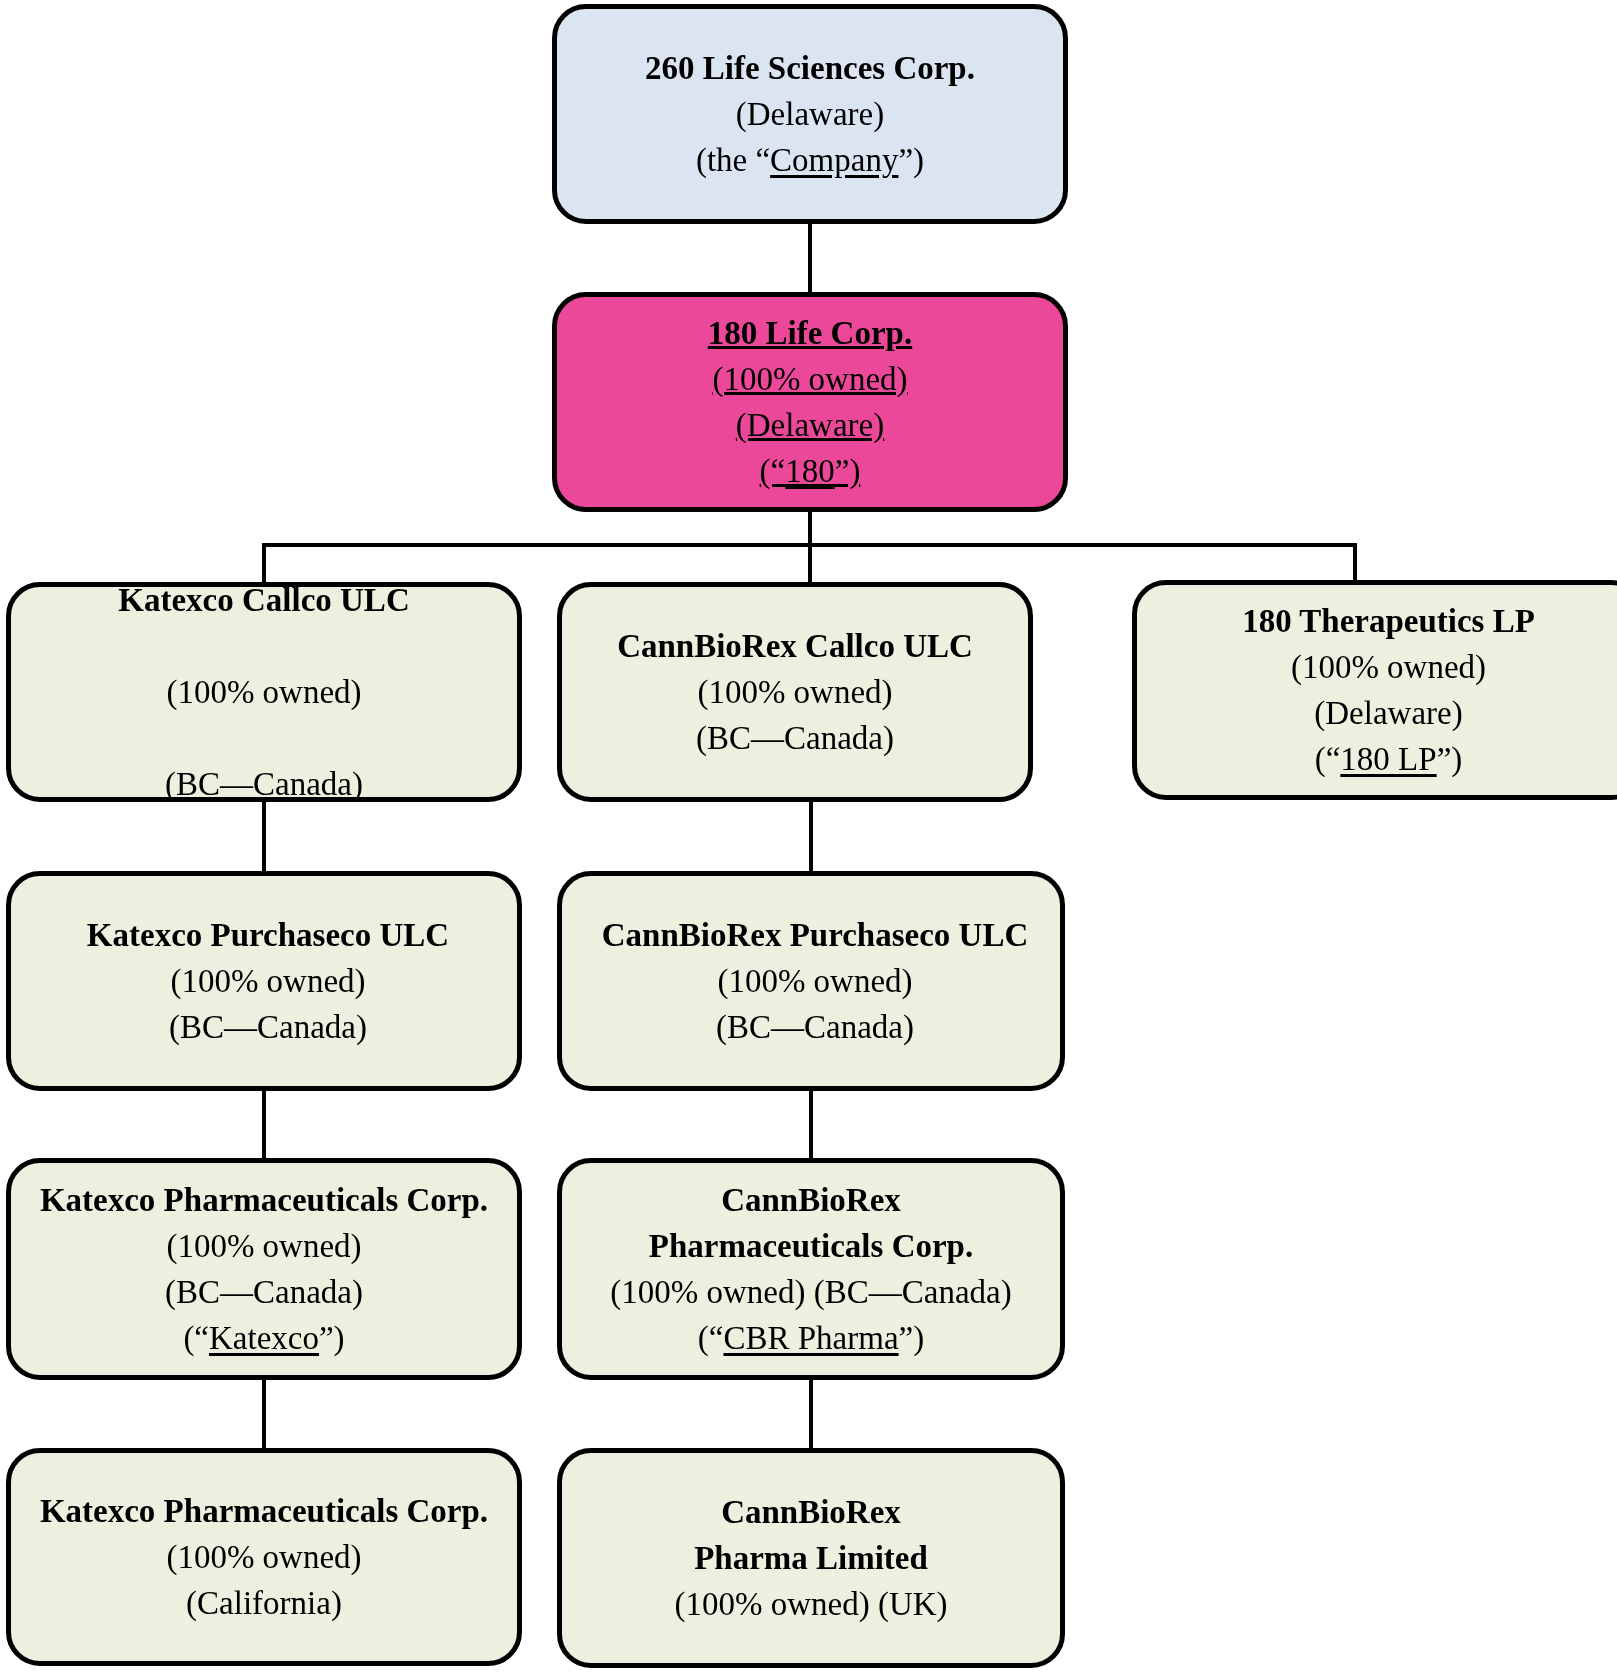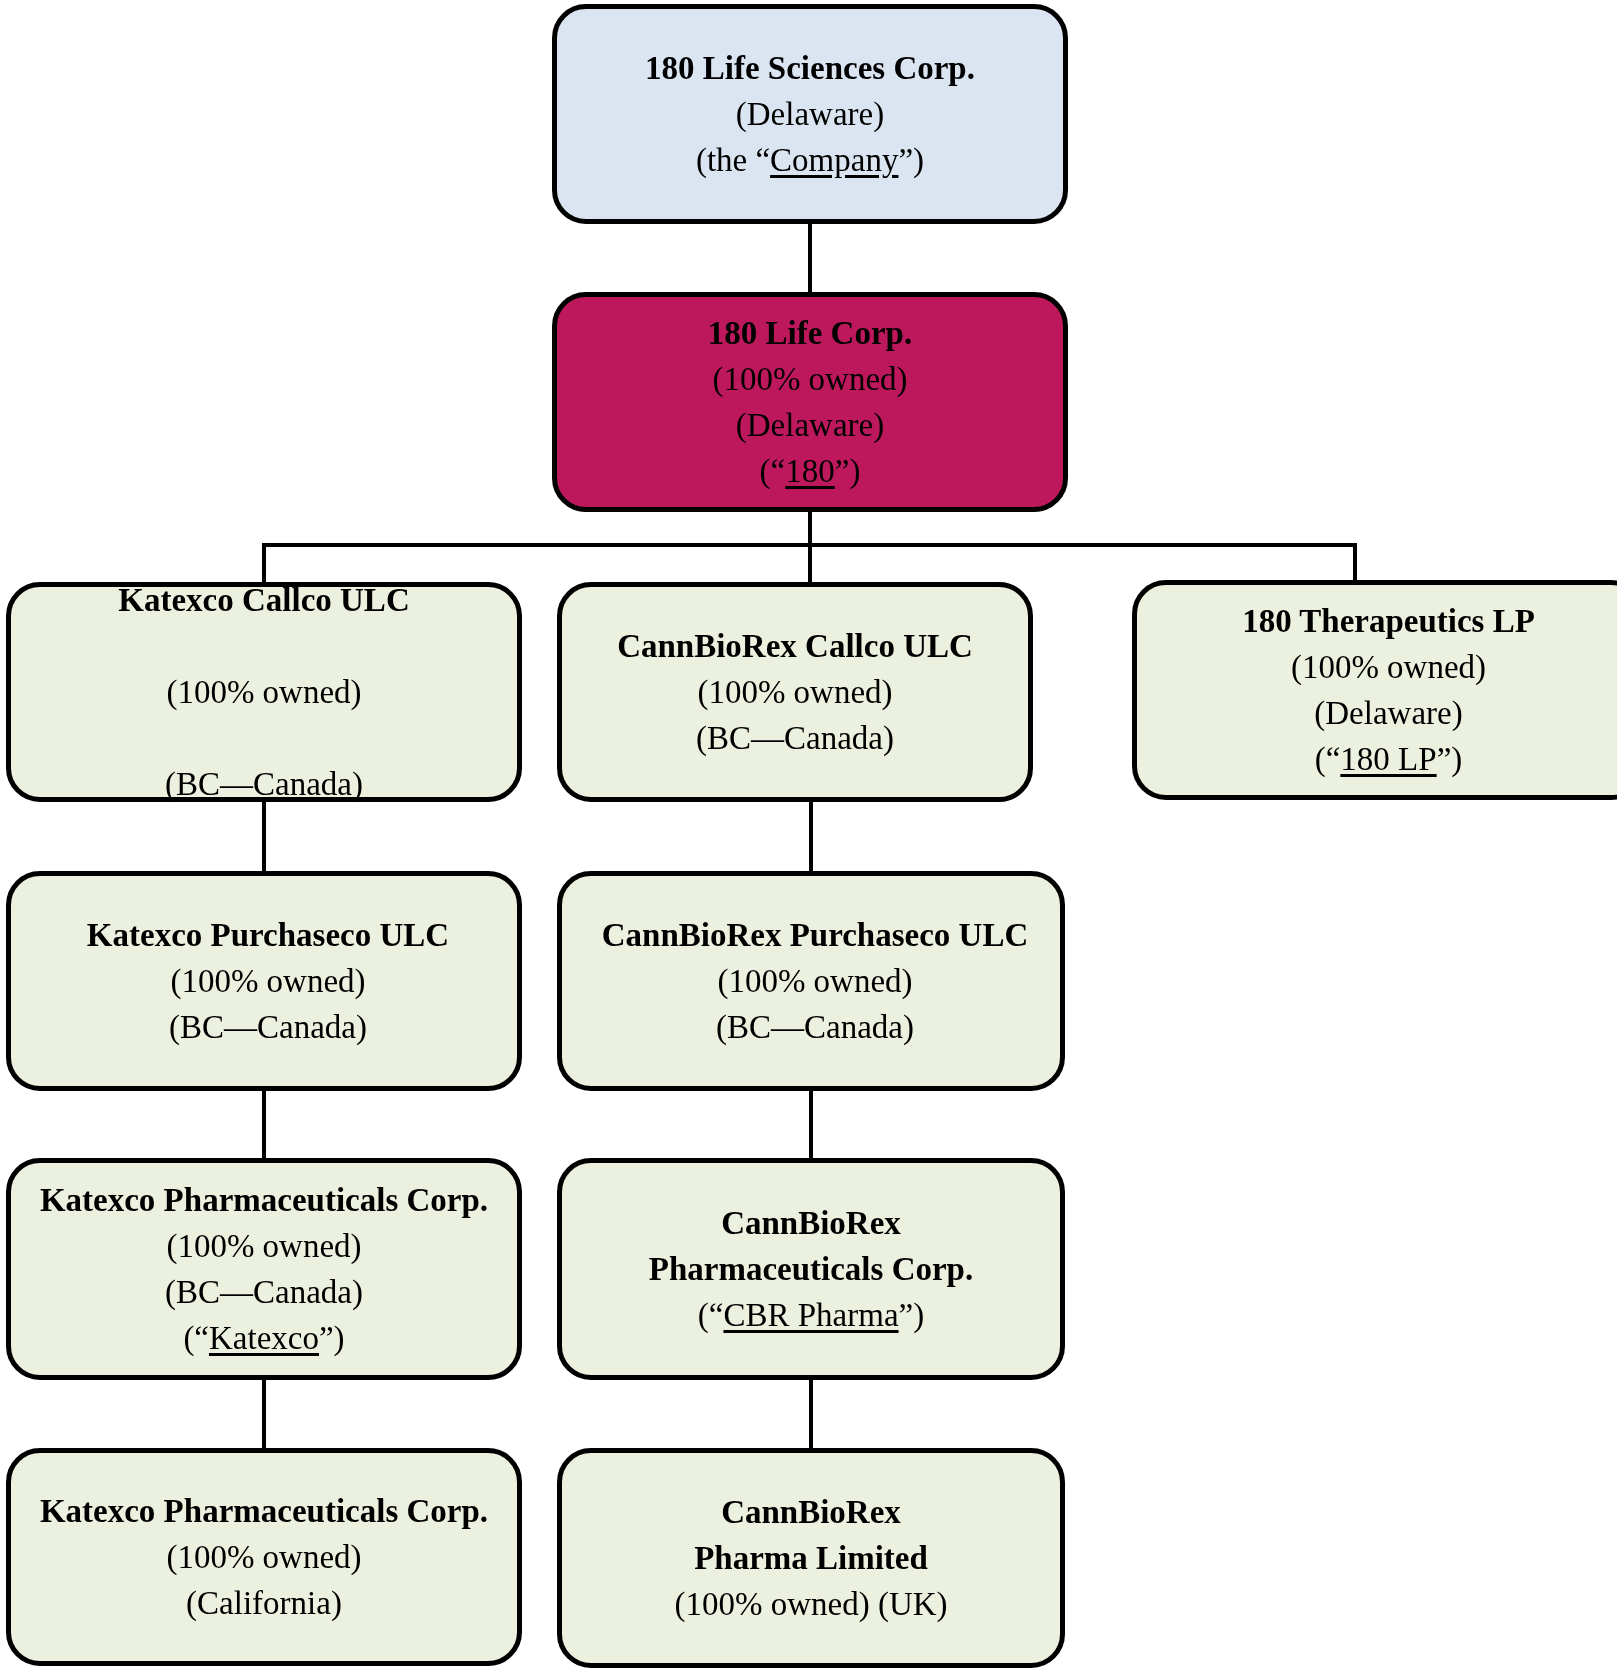--- a/index.html
+++ b/index.html
@@ -19,21 +19,21 @@
     border-radius: 34px;
     display: flex;
     flex-direction: column;
     justify-content: center;
     align-items: center;
     text-align: center;
     font-size: 33px;
     line-height: 46px;
   }
   .fill-blue   { background: #dbe5f1; }
-  .fill-purple { background: #be185d; }
+  .fill-purple { background: #ec4899; text-decoration: underline; }
   .fill-green  { background: #ebf1de; }
   .title { font-weight: bold; }
   .u { text-decoration: underline; text-underline-offset: 4px; }
   .conn { position: absolute; background: #000000; }
 
   
   #b-root    { left: 552px;  top: 4px;    width: 516px; height: 220px; }
   #b-life    { left: 552px;  top: 292px;  width: 516px; height: 220px; }
   #b-kcallco { left: 6px;    top: 582px;  width: 516px; height: 220px; gap: 46px; }
   #b-ccallco { left: 557px;  top: 582px;  width: 476px; height: 220px; }
@@ -57,21 +57,21 @@
   #c-c45          { left: 809px;  top: 1091px; width: 4px;    height: 67px; }
   #c-k56          { left: 262px;  top: 1380px; width: 4px;    height: 68px; }
   #c-c56          { left: 809px;  top: 1380px; width: 4px;    height: 68px; }
 </style>
 </head>
 <body>
 
 <div class="canvas">
 
   <div class="box fill-blue" id="b-root">
-    <div class="title">180 Life Sciences Corp.</div>
+    <div class="title">260 Life Sciences Corp.</div>
     <div class="line">(Delaware)</div>
     <div class="line"><span>(the “</span><span class="u">Company</span><span>”)</span></div>
   </div>
 
   <div class="box fill-purple" id="b-life">
     <div class="title">180 Life Corp.</div>
     <div class="line">(100% owned)</div>
     <div class="line">(Delaware)</div>
     <div class="line"><span>(“</span><span class="u">180</span><span>”)</span></div>
   </div>
@@ -110,20 +110,21 @@
   <div class="box fill-green" id="b-kpharma">
     <div class="title">Katexco Pharmaceuticals Corp.</div>
     <div class="line">(100% owned)</div>
     <div class="line">(BC—Canada)</div>
     <div class="line"><span>(“</span><span class="u">Katexco</span><span>”)</span></div>
   </div>
 
   <div class="box fill-green" id="b-cpharma">
     <div class="title">CannBioRex</div>
     <div class="title">Pharmaceuticals Corp.</div>
+    <div class="line">(100% owned) (BC—Canada)</div>
     <div class="line"><span>(“</span><span class="u">CBR Pharma</span><span>”)</span></div>
   </div>
 
   <div class="box fill-green" id="b-kca">
     <div class="title">Katexco Pharmaceuticals Corp.</div>
     <div class="line">(100% owned)</div>
     <div class="line">(California)</div>
   </div>
 
   <div class="box fill-green" id="b-cuk">

